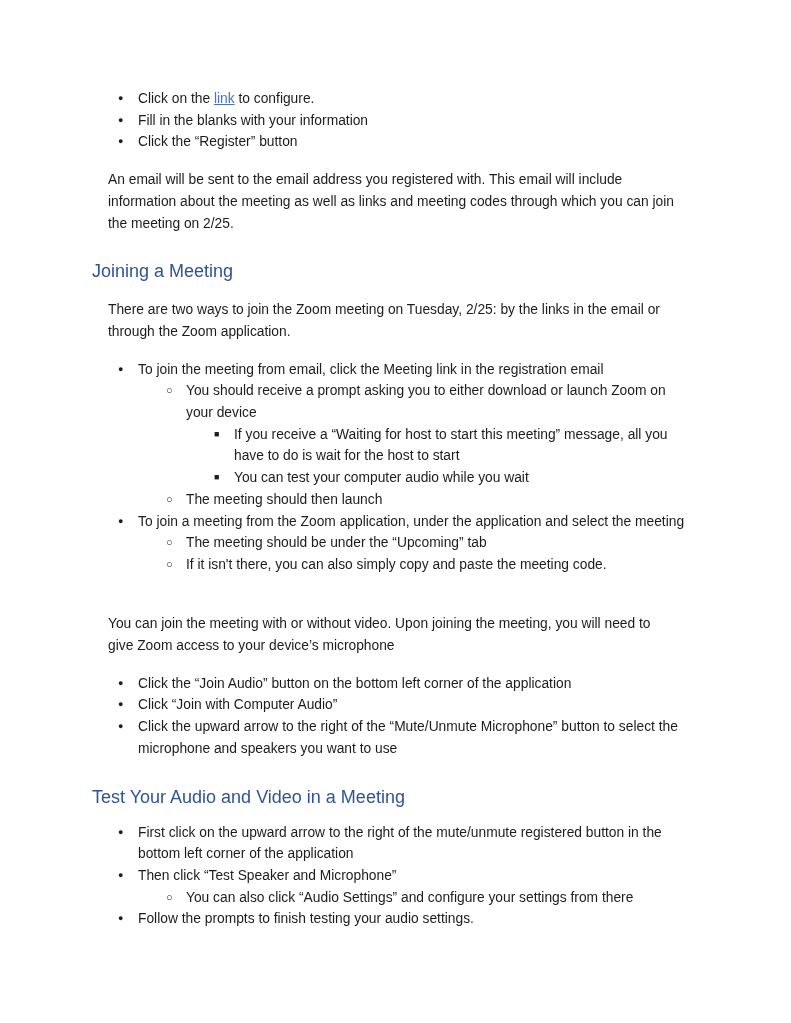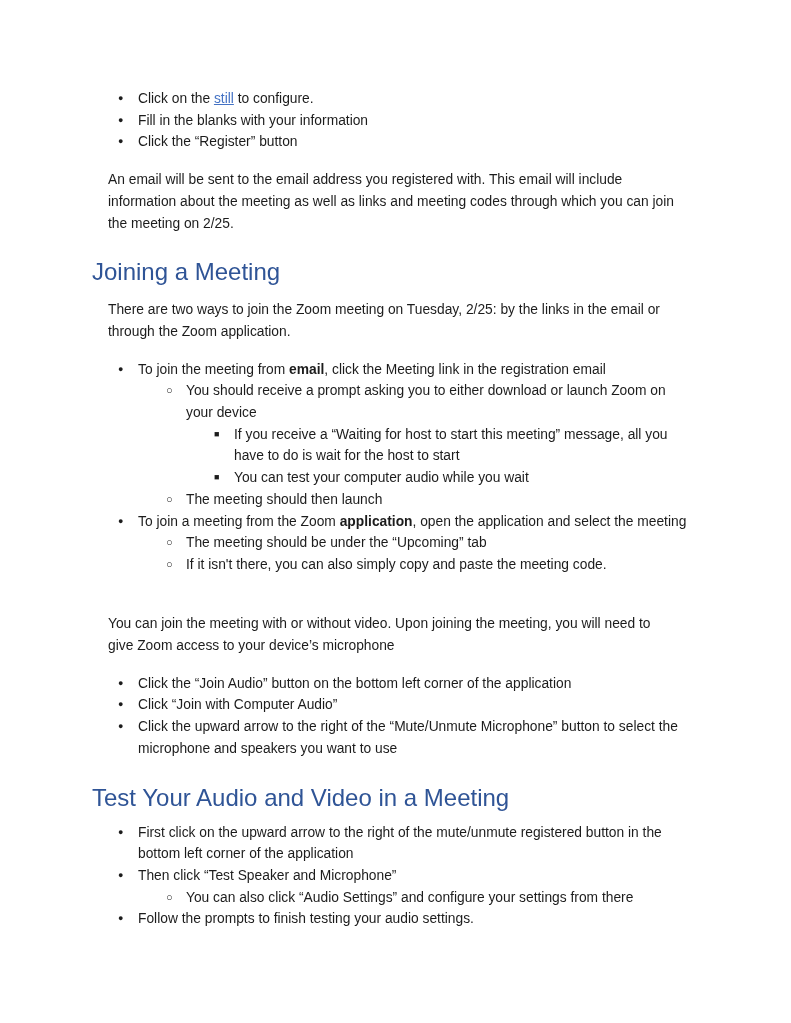--- a/index.html
+++ b/index.html
@@ -13,21 +13,21 @@
   .page {
     box-sizing: border-box;
     width: 791px; height: 1023px;
     padding: 88px 99px 30px 92px;
     overflow: hidden;
     background: #ffffff;
   }
   .para, .li-text, .li { font-size: 13.8px; line-height: 21.7px; }
   .para { margin: 16px; }
   h2.heading {
-    font-size: 24px;
+    font-size: 18px;
     line-height: 23px;
     font-weight: 400;
     color: var(--heading-color, #2F5496);
     margin: 26px 0 13px 0;
   }
   .li { display: flex; }
   .li.level-1 { padding-left: 26px; }
   .li.level-2 { padding-left: 74px; }
   .li.level-3 { padding-left: 122px; }
   .marker {
@@ -37,31 +37,31 @@
   }
   .marker.m1 { font-size: 9px; }
   .marker.m2 { font-size: 11px; }
   .marker.m3 { font-size: 9px; }
   .li-text { flex: 1 1 auto; }
   a.doclink {
     color: var(--link-color, #4472C4);
     text-decoration: underline;
     cursor: pointer;
   }
-  strong { font-weight: 700; }
+  strong { font-weight: 400; }
   .spacer { height: 21.7px; }
 </style>
 </head>
 <body style="color: rgb(28, 28, 28); background: rgb(255, 255, 255);">
 
 <div class="page">
   <div id="doc-body">
       <div class="li level-1">
         <span class="marker m1">●</span>
-        <span class="li-text"><span>Click on the </span><a class="doclink" href="#">still</a><span> to configure.</span></span>
+        <span class="li-text"><span>Click on the </span><a class="doclink" href="#">link</a><span> to configure.</span></span>
       </div>
       <div class="li level-1">
         <span class="marker m1">●</span>
         <span class="li-text"><span>Fill in the blanks with your information</span></span>
       </div>
       <div class="li level-1">
         <span class="marker m1">●</span>
         <span class="li-text"><span>Click the “Register” button</span></span>
       </div>
       <p class="para"><span>An email will be sent to the email address you registered with. This email will include information about the meeting as well as links and meeting codes through which you can join the meeting on 2/25.</span></p>
@@ -82,21 +82,21 @@
       <div class="li level-3">
         <span class="marker m3">■</span>
         <span class="li-text"><span>You can test your computer audio while you wait</span></span>
       </div>
       <div class="li level-2">
         <span class="marker m2">○</span>
         <span class="li-text"><span>The meeting should then launch</span></span>
       </div>
       <div class="li level-1">
         <span class="marker m1">●</span>
-        <span class="li-text"><span>To join a meeting from the Zoom </span><strong>application</strong><span>, open the application and select the meeting</span></span>
+        <span class="li-text"><span>To join a meeting from the Zoom </span><strong>application</strong><span>, under the application and select the meeting</span></span>
       </div>
       <div class="li level-2">
         <span class="marker m2">○</span>
         <span class="li-text"><span>The meeting should be under the “Upcoming” tab</span></span>
       </div>
       <div class="li level-2">
         <span class="marker m2">○</span>
         <span class="li-text"><span>If it isn't there, you can also simply copy and paste the meeting code.</span></span>
       </div>
       <div class="spacer"></div>

